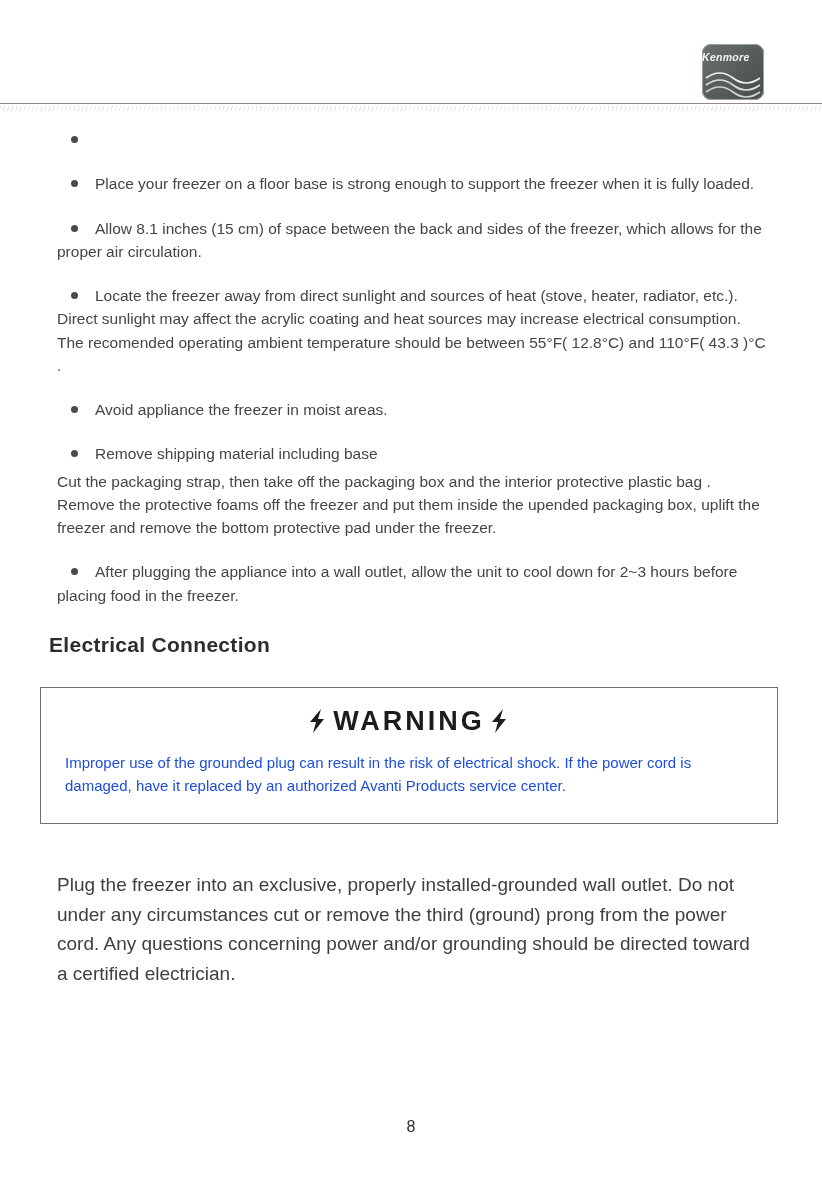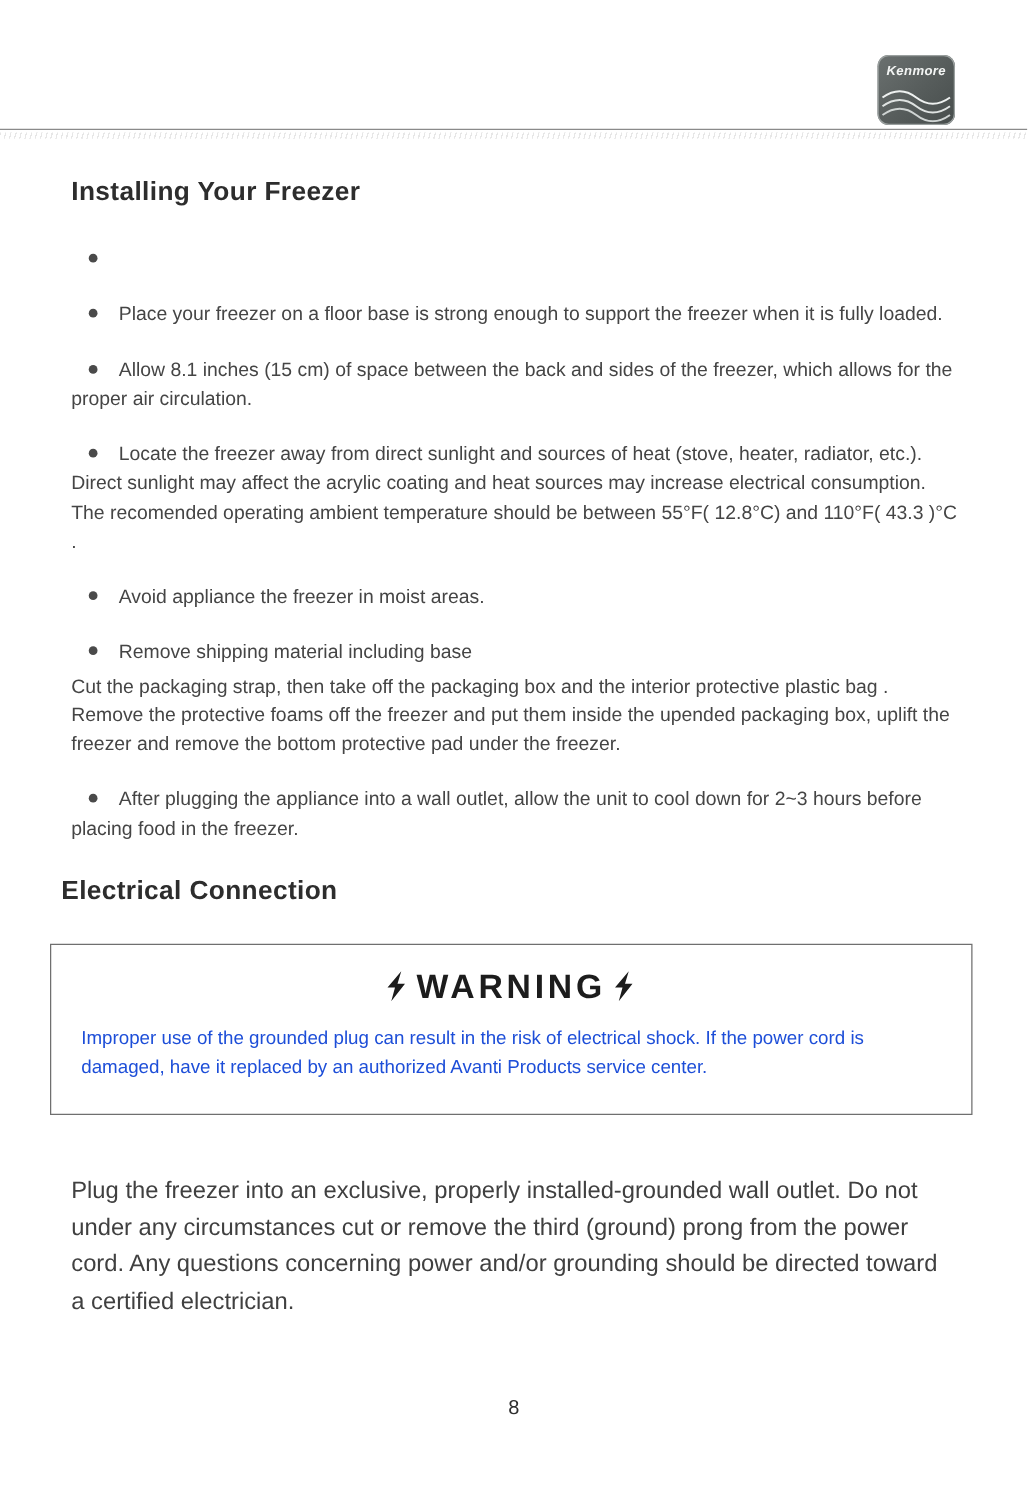--- a/index.html
+++ b/index.html
@@ -28,21 +28,20 @@
     border-radius: 9px;
     background: linear-gradient(135deg, #6b7170 0%, #565c5b 55%, #474d4c 100%);
     box-shadow: 0 0 0 1px #9aa09f inset;
     position: relative;
     overflow: hidden;
   }
   .logo-brand {
     position: absolute;
     top: 7px;
     width: 100%;
-    text-align: center;
     color: #f2f4f3;
     font-size: 10.5px;
     font-style: italic;
     font-weight: bold;
     letter-spacing: 0.3px;
   }
   .logo-waves { position: absolute; left: 0; top: 18px; }
 
   .top-rule {
     position: absolute;
@@ -170,21 +169,20 @@
         <path d="M4 30 Q 18 20, 31 30 T 58 30" fill="none" stroke="#cfd4d3" stroke-width="1.6"></path>
       </svg>
     </div>
   </div>
 
   <div class="top-rule"></div>
   <div class="top-rule-texture"></div>
 
   <div class="content">
 
-    <h1 class="section-title">Installing Your Freezer</h1>
 
     <p class="bullet"><span class="dot"></span></p>
 
     <p class="bullet"><span class="dot"></span><span>Place your freezer on a floor base is strong enough to support the freezer when it is fully loaded.</span></p>
 
     <p class="bullet"><span class="dot"></span><span>Allow 8.1 inches (15 cm) of space between the back and sides of the freezer, which allows for the proper air circulation.</span></p>
 
     <p class="bullet"><span class="dot"></span><span>Locate the freezer away from direct sunlight and sources of heat (stove, heater, radiator, etc.). Direct sunlight may affect the acrylic coating and heat sources may increase electrical consumption. The recomended operating ambient temperature should be between 55°F( 12.8°C) and 110°F( 43.3 )°C .</span></p>
 
     <p class="bullet"><span class="dot"></span><span>Avoid appliance the freezer in moist areas.</span></p>

